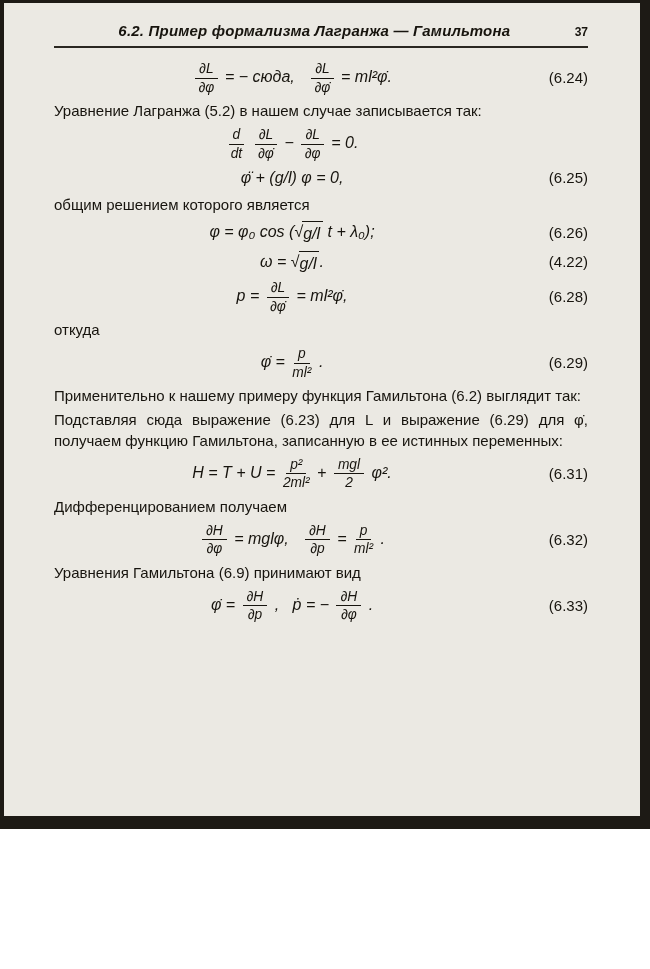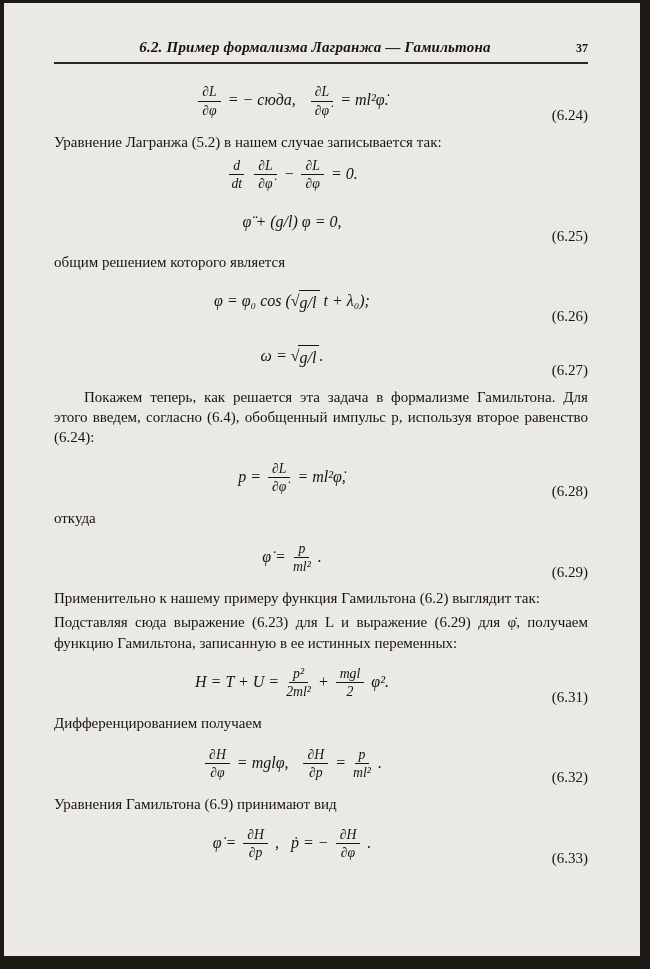--- a/index.html
+++ b/index.html
@@ -2,43 +2,43 @@
 <html style="--ink: #17140e; --page-bg: #ebe9e3; --frame: #1d1a15;"><head>
 <meta charset="utf-8">
 <style>
   :root{
     --ink:#17140e;
     --page-bg:#ebe9e3;
     --frame:#1d1a15;
   }
   html,body{margin:0;padding:0;background:#ffffff;}
   .scan{
-    width:650px;height:969px;box-sizing:border-box;
+    width:650px;height:829px;box-sizing:border-box;
     border:solid var(--frame);
     border-width:3px 10px 13px 4px;
     background:var(--page-bg);
     color:var(--ink);
-    font-family:Liberation Serif, serif;
+    font-family:Liberation Sans, sans-serif;
     font-size:15px;line-height:1.35;
-    padding:34px 52px 8px 50px;
+    padding:18px 52px 8px 50px;
     overflow:hidden;
     position:relative;
   }
   
   .header{display:flex;align-items:baseline;font-size:15px;}
   .header-title{flex:1;text-align:center;font-style:italic;font-weight:bold;letter-spacing:.2px;}
   .page-number{font-weight:bold;font-size:12px;}
   .header-rule{border-bottom:2px solid #2a2721;margin-top:5px;margin-bottom:13px;}
   
   .para{margin:4px 0;text-align:justify;}
   .para.indent{text-indent:2em;}
   
   .eq-row{display:flex;align-items:center;margin:6px 0;}
   .eq-body{flex:1;text-align:center;font-style:italic;font-size:16px;white-space:pre-wrap;}
-  .eq-num{flex:0 0 58px;text-align:right;font-style:normal;font-size:15px;margin-top:28px;}
+  .eq-num{flex:0 0 58px;text-align:right;font-style:normal;font-size:15px;}
   .frac{display:inline-flex;flex-direction:column;align-items:center;vertical-align:middle;margin:0 3px;line-height:1.12;font-size:.86em;}
   .frac .num{border-bottom:1.4px solid currentColor;padding:0 4px 1px;}
   .frac .den{padding-top:1px;}
   .sqrt{display:inline-flex;align-items:flex-start;}
   .radical{font-style:normal;}
   .sqrt-content{border-top:1.3px solid currentColor;padding:1px 3px 0 1px;margin-left:-1px;}
 </style>
 </head>
 <body>
 
@@ -62,23 +62,22 @@
         <span class="eq-body"><span>φ̈ + (g/l) φ = 0,</span></span>
         <span class="eq-num">(6.25)</span>
       </div>
       <p class="para">общим решением которого является</p>
       <div class="eq-row">
         <span class="eq-body"><span>φ = φ₀ cos (</span><span class="sqrt"><span class="radical">√</span><span class="sqrt-content">g/l</span></span><span> t + λ₀);</span></span>
         <span class="eq-num">(6.26)</span>
       </div>
       <div class="eq-row">
         <span class="eq-body"><span>ω = </span><span class="sqrt"><span class="radical">√</span><span class="sqrt-content">g/l</span></span><span>.</span></span>
-        <span class="eq-num">(6.27)</span>
+        <span class="eq-num">(4.22)</span>
       </div>
-      <p class="para indent">Покажем теперь, как решается эта задача в формализме Гамильтона. Для этого введем, согласно (6.4), обобщенный импульс p, используя второе равенство (6.24):</p>
       <div class="eq-row">
         <span class="eq-body"><span>p = </span><span class="frac"><span class="num">∂L</span><span class="den">∂φ̇</span></span><span> = ml²φ̇,</span></span>
         <span class="eq-num">(6.28)</span>
       </div>
       <p class="para">откуда</p>
       <div class="eq-row">
         <span class="eq-body"><span>φ̇ = </span><span class="frac"><span class="num">p</span><span class="den">ml²</span></span><span> .</span></span>
         <span class="eq-num">(6.29)</span>
       </div>
       <p class="para">Применительно к нашему примеру функция Гамильтона (6.2) выглядит так:</p>

